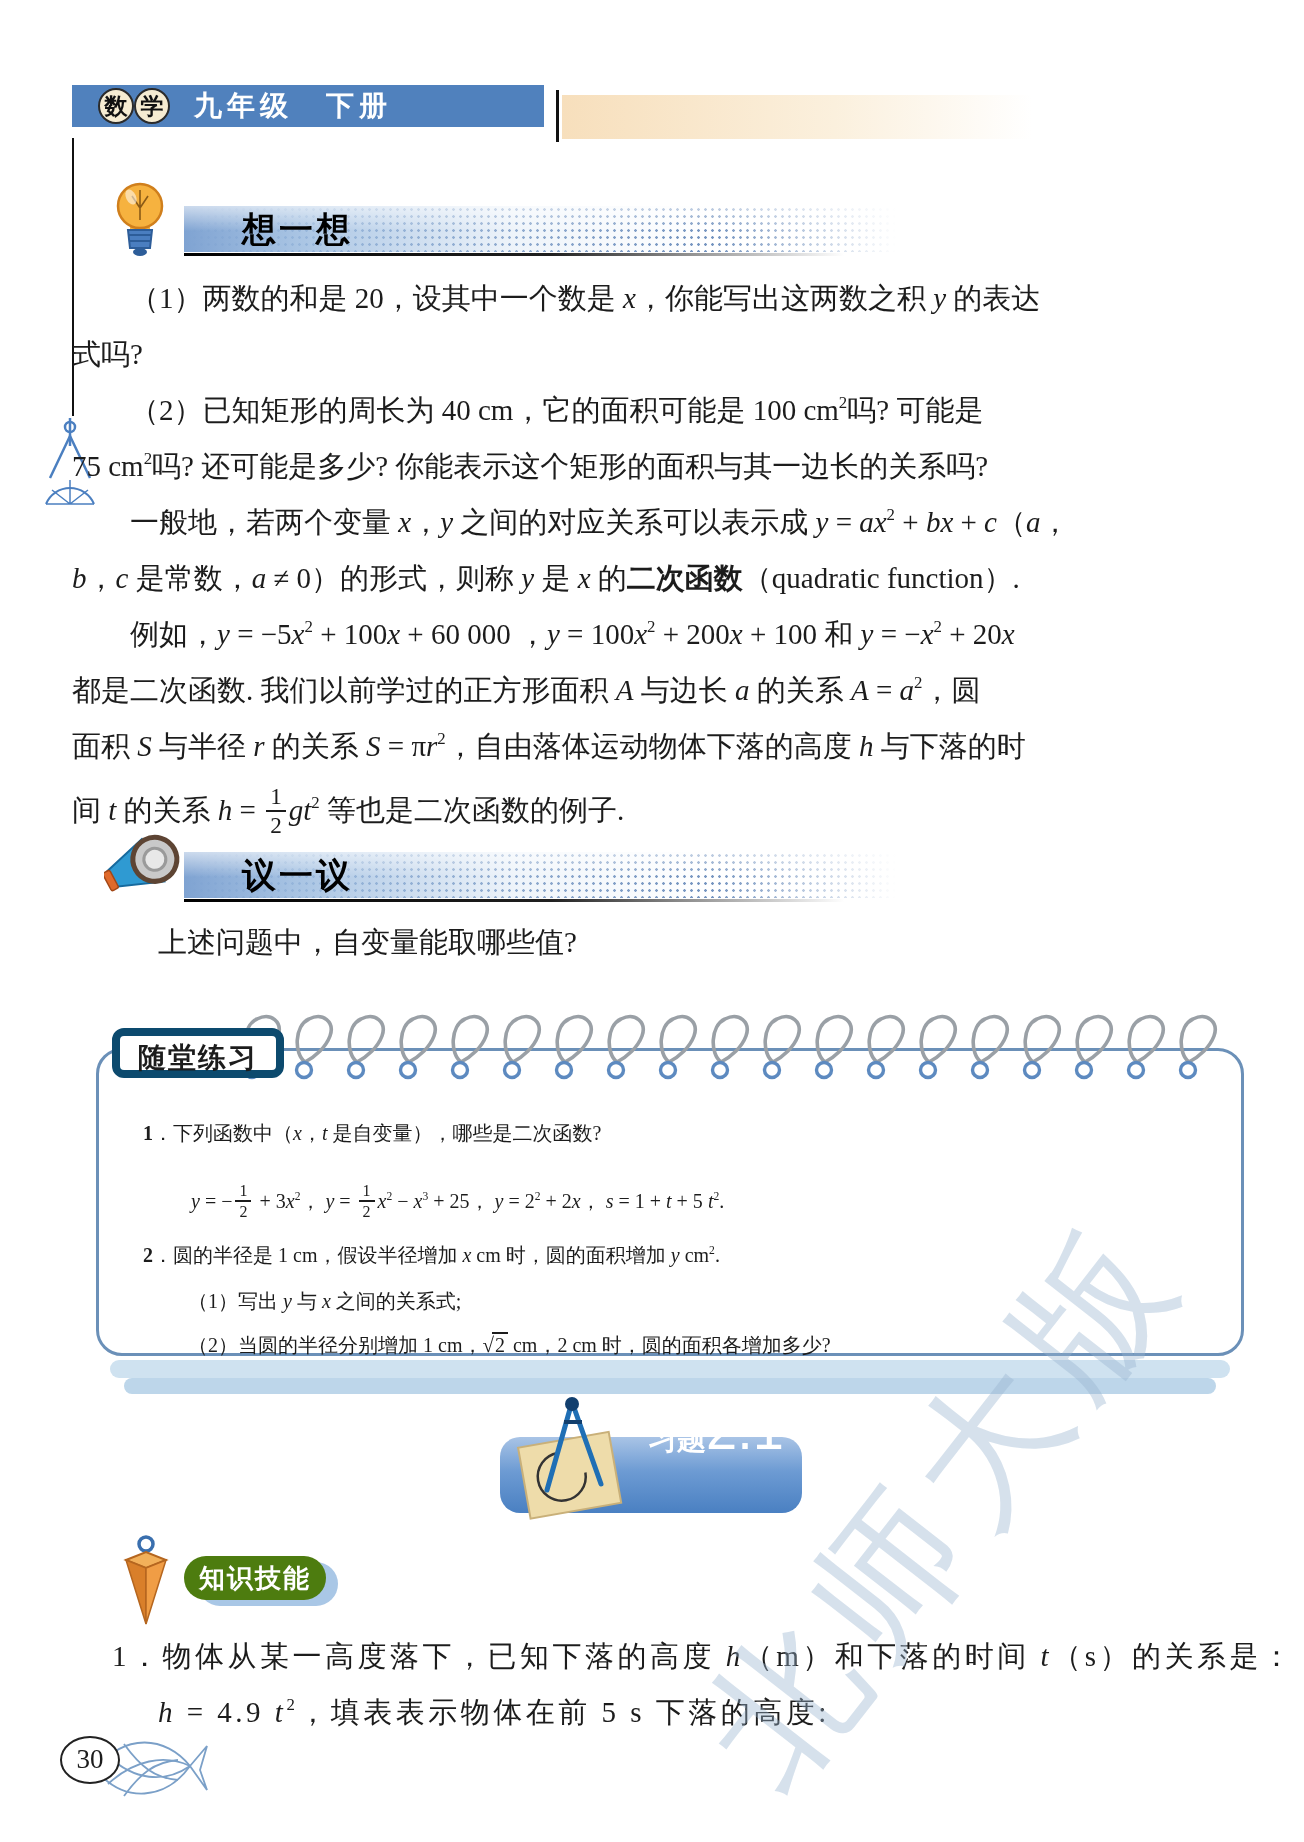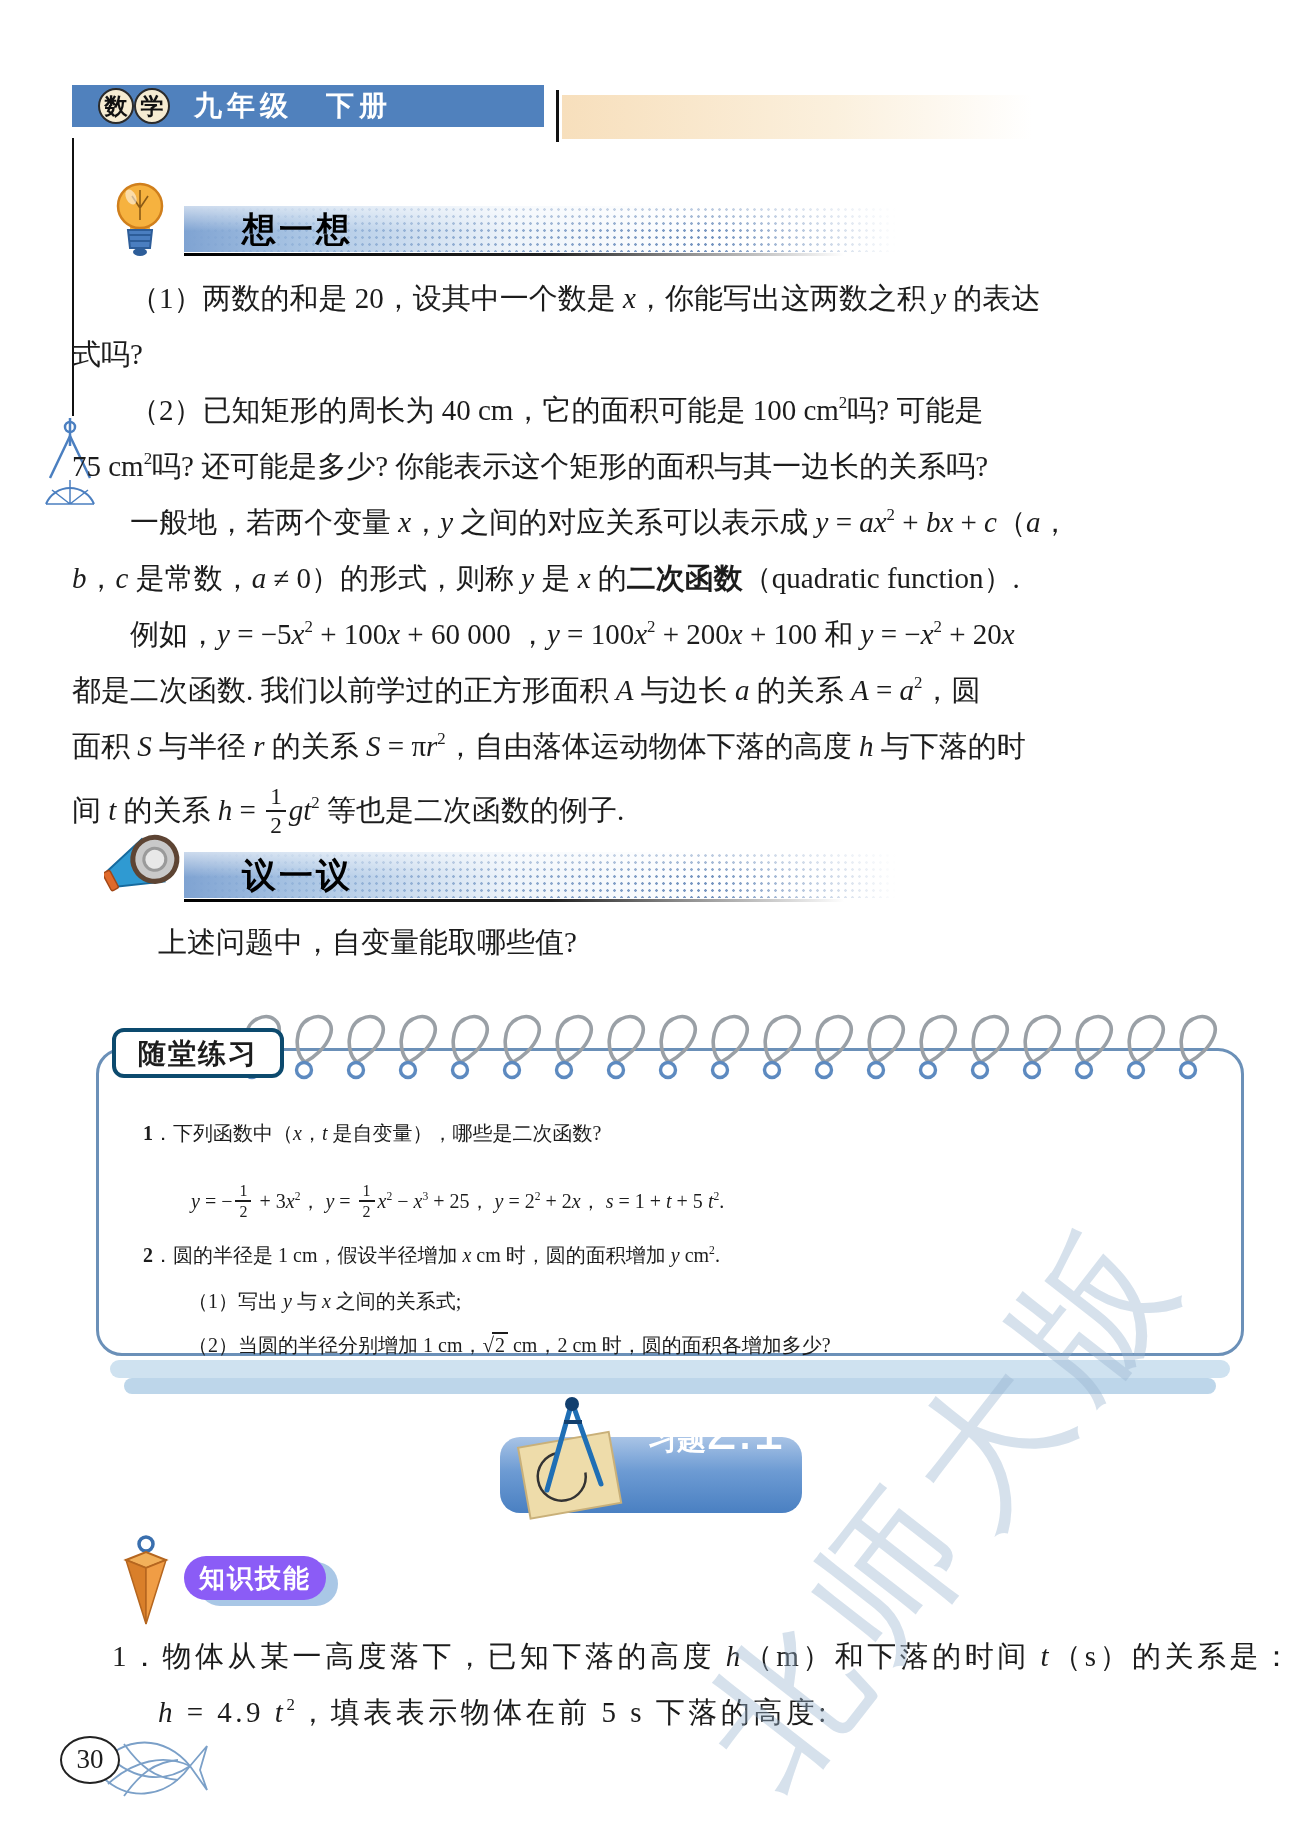--- a/index.html
+++ b/index.html
@@ -39,36 +39,36 @@
   .bd{font-weight:bold;text-align:center;}
   .frac{display:inline-block;vertical-align:-0.55em;text-align:center;font-size:0.8em;line-height:1.08;margin:0 3px;}
   .frac .num{display:block;border-bottom:2px solid #1c1c1c;padding:0 4px 1px;}
   .frac .den{display:block;padding-top:1px;}
   .sqrt .rsign{font-size:1.05em;margin-right:-2px;}
   .sqrt .rad{border-top:2px solid #1c1c1c;padding:0 3px;}
   
   .card{position:absolute;left:96px;top:1048px;width:1148px;height:308px;background:#fff;
         border:3px solid #6b90b8;border-radius:26px;box-sizing:border-box;z-index:4;}
   .card-label{position:absolute;left:112px;top:1028px;width:172px;height:50px;background:#fff;
-        border:4px solid #0c4a6e;border-radius:12px;box-sizing:border-box;z-index:7;text-align:center;
+        border:8px solid #0c4a6e;border-radius:12px;box-sizing:border-box;z-index:7;text-align:center;
         line-height:44px;font-weight:bold;font-size:28px;letter-spacing:2px;
         font-family:"Liberation Sans","DejaVu Sans",sans-serif;}
   .coils{position:absolute;left:240px;top:1012px;z-index:6;}
   .band1{position:absolute;left:110px;top:1360px;width:1120px;height:18px;border-radius:9px;background:#cfe2f0;z-index:3;}
   .band2{position:absolute;left:124px;top:1378px;width:1092px;height:16px;border-radius:8px;background:#bdd6ea;z-index:2;}
   .card-line{position:absolute;font-size:20px;white-space:nowrap;margin-top:25px;}
   
   .ex-banner{position:absolute;left:500px;top:1437px;width:302px;height:76px;border-radius:20px;
         background:linear-gradient(to bottom,#a9c4e6 0%,#6d9bd3 45%,#4a80c2 100%);z-index:3;}
   .ex-text{position:absolute;left:648px;top:1397px;z-index:5;display:flex;align-items:baseline;}
   .ex-label{font-family:"Liberation Sans","DejaVu Sans",sans-serif;font-weight:bold;font-size:29px;color:#fff;}
   .ex-num{font-family:"Liberation Sans","DejaVu Sans",sans-serif;font-size:56px;color:#fff;}
   
   .skills-shadow{position:absolute;left:198px;top:1562px;width:140px;height:44px;border-radius:22px;background:#a9c7e6;z-index:2;}
-  .skills-pill{position:absolute;left:184px;top:1556px;width:142px;height:44px;border-radius:22px;background:#8b5cf6;z-index:3;
+  .skills-pill{position:absolute;left:184px;top:1556px;width:142px;height:44px;border-radius:22px;background:#4d7c0f;z-index:3;
         text-align:center;line-height:44px;color:#fff;font-weight:bold;font-size:26px;letter-spacing:2px;
         font-family:"Liberation Sans","DejaVu Sans",sans-serif;}
   
   .prob{letter-spacing:3.5px;}
   
   .page-oval{position:absolute;left:60px;top:1736px;width:56px;height:44px;border:2px solid #222;border-radius:50%;
         background:#fff;z-index:3;text-align:center;line-height:42px;font-size:27px;}
   
   .wm{position:absolute;left:945px;top:1505px;transform:translate(-50%,-50%) rotate(-52deg);
       font-size:150px;letter-spacing:16px;white-space:nowrap;color:rgba(152,179,207,0.40);z-index:50;pointer-events:none;}

